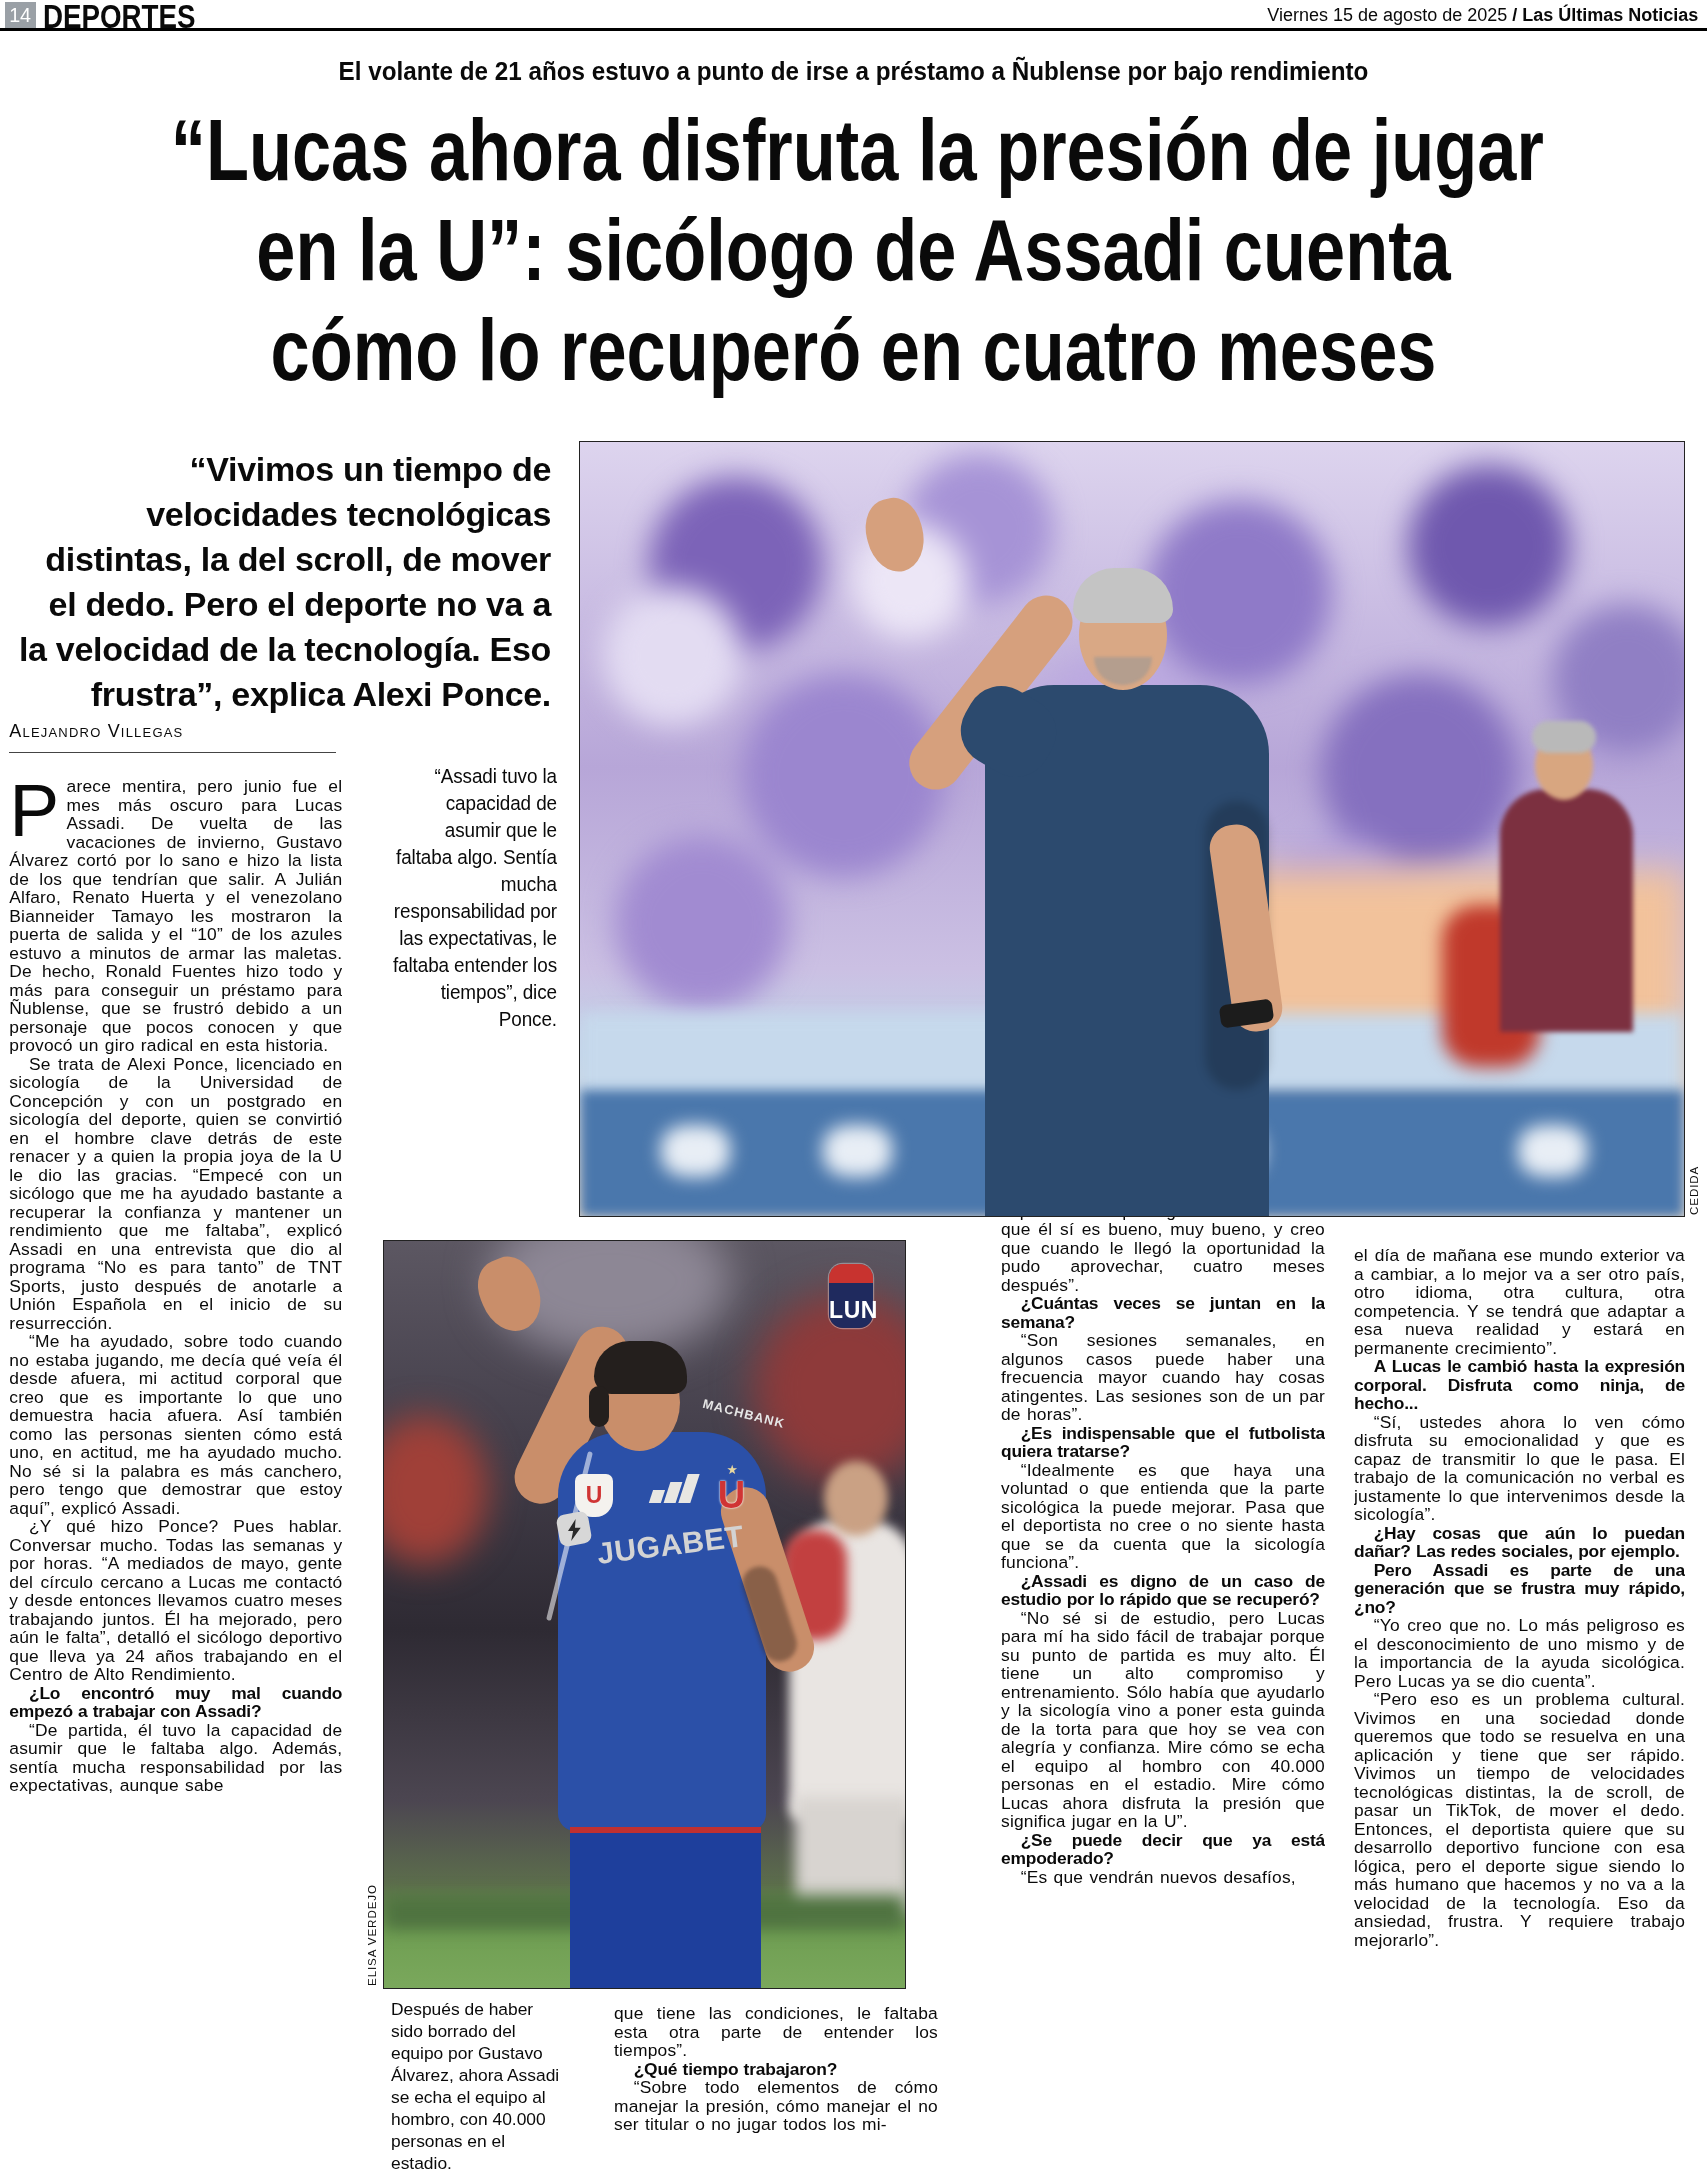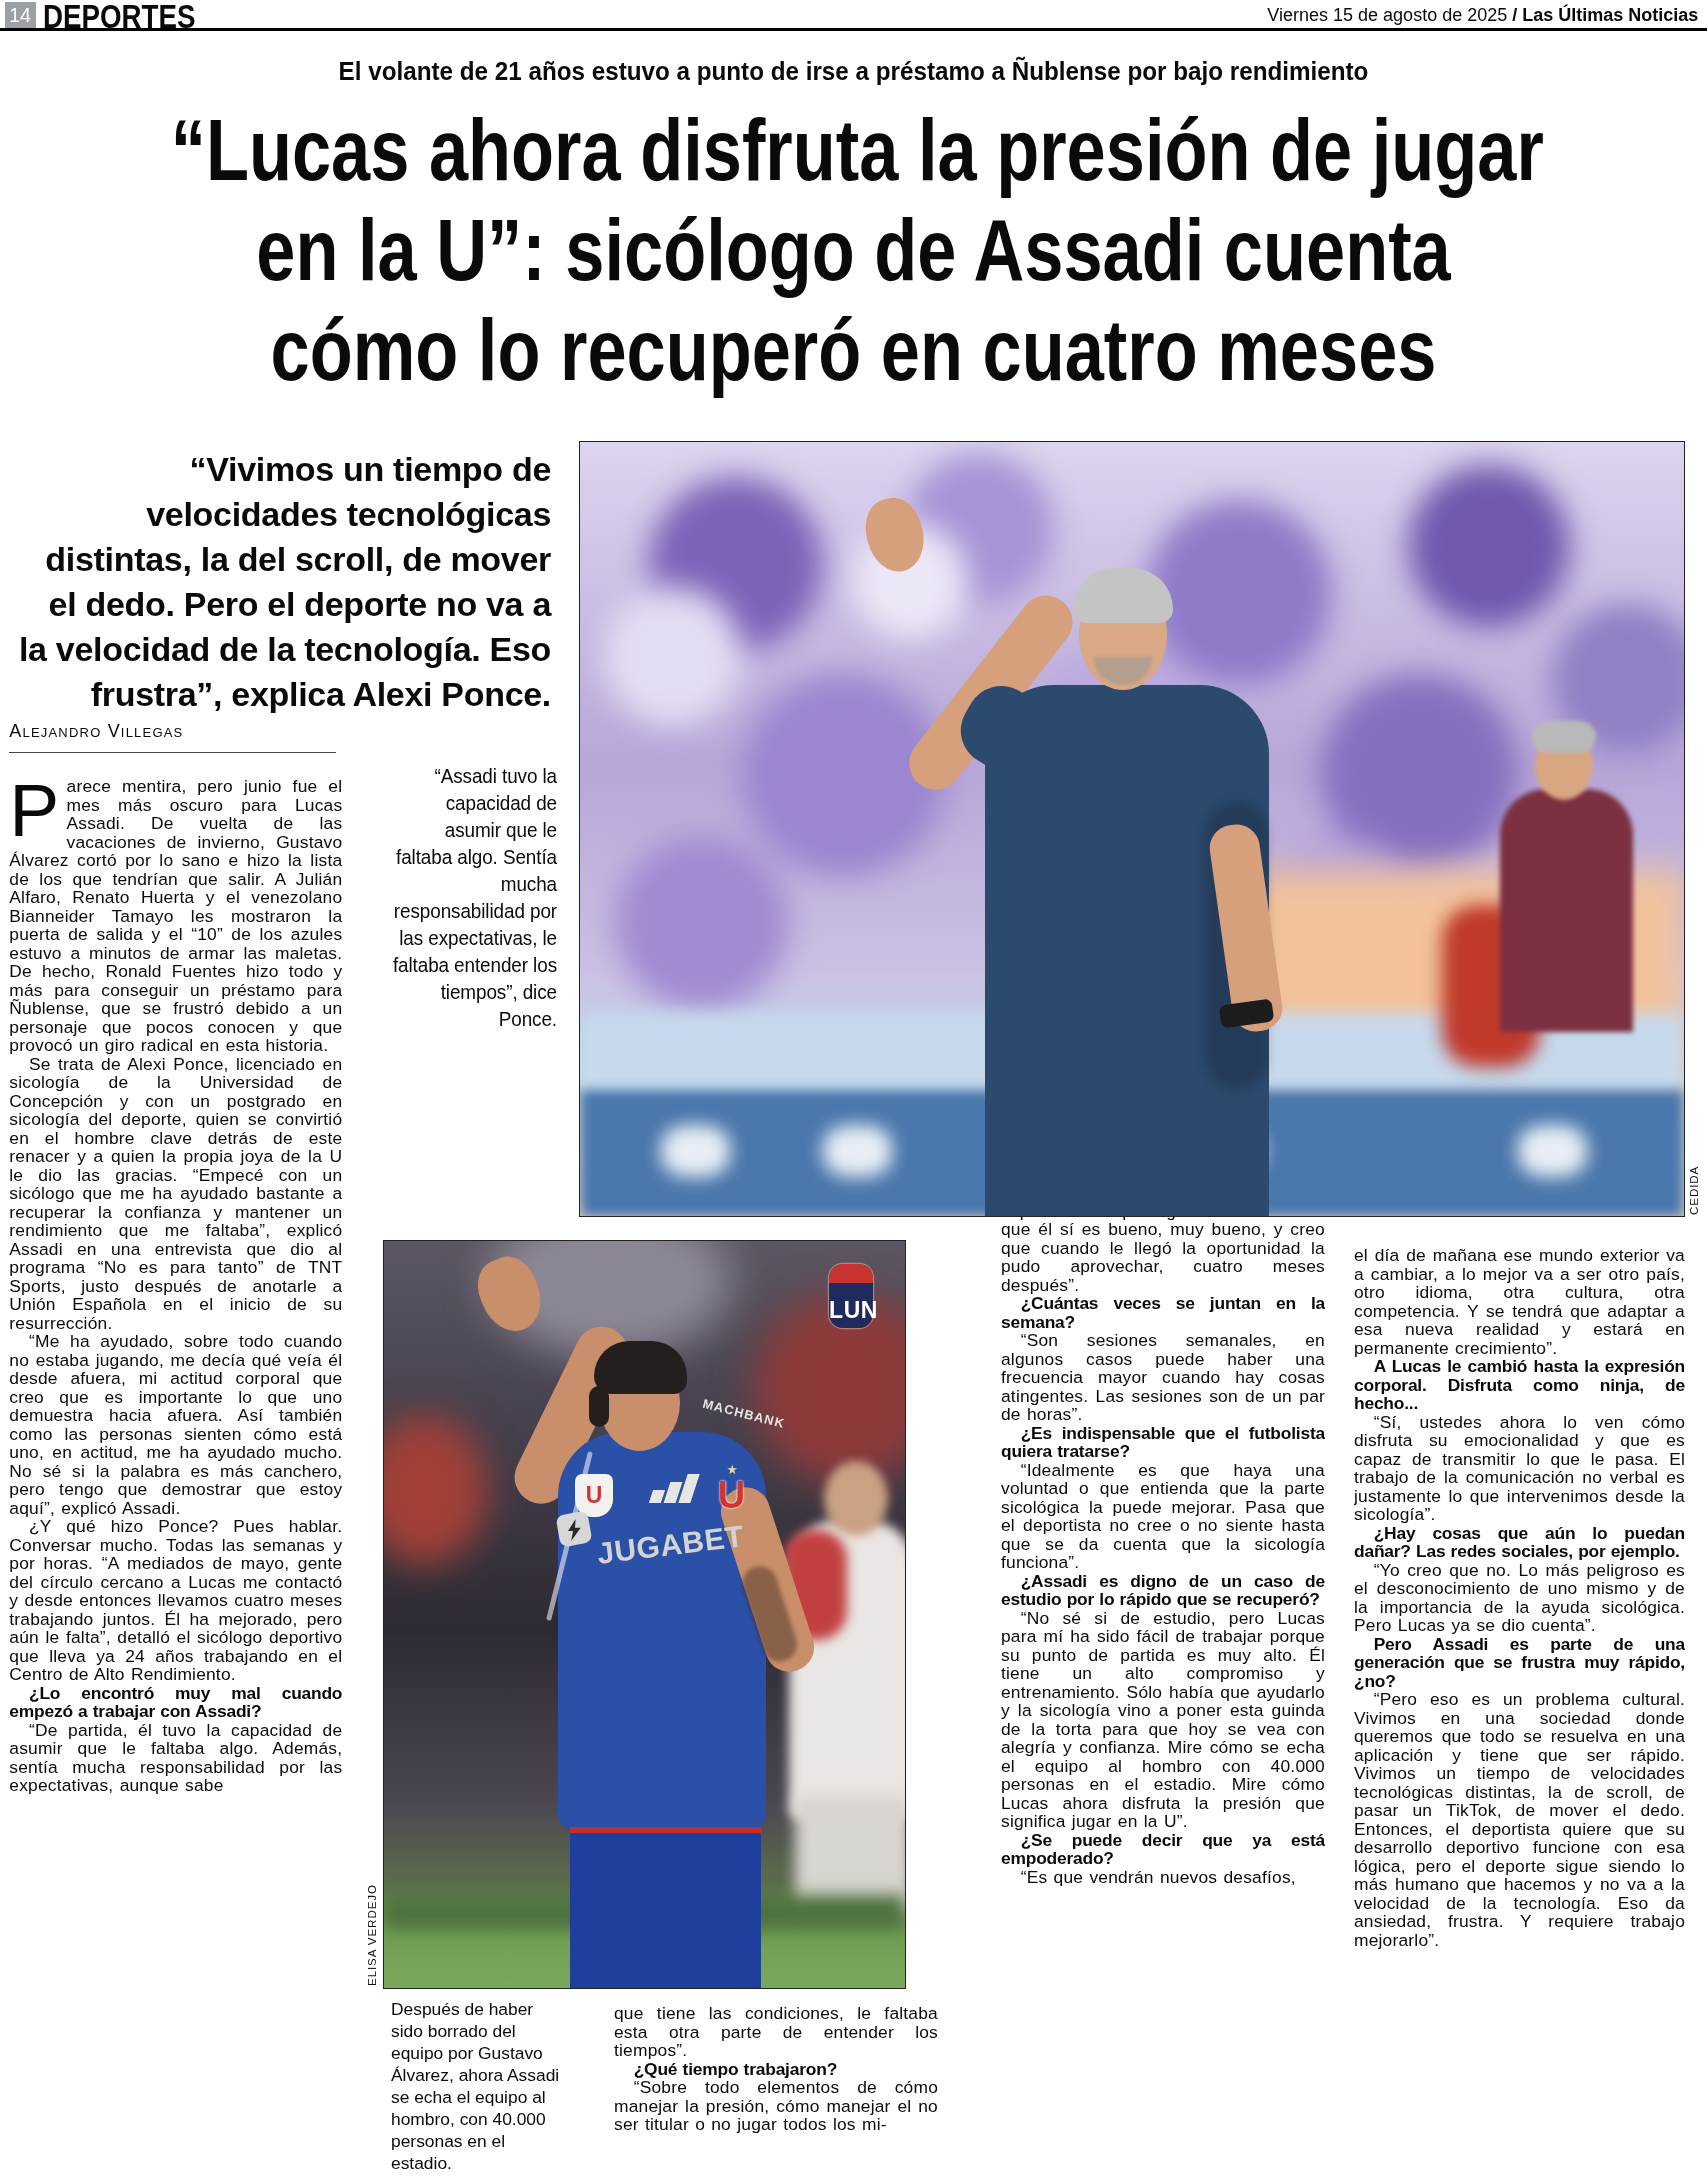--- a/index.html
+++ b/index.html
@@ -161,22 +161,22 @@
     <p class="para question">¿Assadi es digno de un caso de estudio por lo rápido que se recuperó?</p>
     <p class="para body">“No sé si de estudio, pero Lucas para mí ha sido fácil de trabajar porque su punto de partida es muy alto. Él tiene un alto compromiso y entrenamiento. Sólo había que ayudarlo y la sicología vino a poner esta guinda de la torta para que hoy se vea con alegría y confianza. Mire cómo se echa el equipo al hombro con 40.000 personas en el estadio. Mire cómo Lucas ahora disfruta la presión que significa jugar en la U”.</p>
     <p class="para question">¿Se puede decir que ya está empoderado?</p>
     <p class="para body">“Es que vendrán nuevos desafíos,</p>
   </div>
 <div class="col col5">
     <p class="para body cont">el día de mañana ese mundo exterior va a cambiar, a lo mejor va a ser otro país, otro idioma, otra cultura, otra competencia. Y se tendrá que adaptar a esa nueva realidad y estará en permanente crecimiento”.</p>
     <p class="para question">A Lucas le cambió hasta la expresión corporal. Disfruta como ninja, de hecho...</p>
     <p class="para body">“Sí, ustedes ahora lo ven cómo disfruta su emocionalidad y que es capaz de transmitir lo que le pasa. El trabajo de la comunicación no verbal es justamente lo que intervenimos desde la sicología”.</p>
     <p class="para question">¿Hay cosas que aún lo puedan dañar? Las redes sociales, por ejemplo.</p>
+    <p class="para question">Pero Assadi es parte de una generación que se frustra muy rápido, ¿no?</p>
     <p class="para body">“Yo creo que no. Lo más peligroso es el desconocimiento de uno mismo y de la importancia de la ayuda sicológica. Pero Lucas ya se dio cuenta”.</p>
-    <p class="para question">Pero Assadi es parte de una generación que se frustra muy rápido, ¿no?</p>
     <p class="para body">“Pero eso es un problema cultural. Vivimos en una sociedad donde queremos que todo se resuelva en una aplicación y tiene que ser rápido. Vivimos un tiempo de velocidades tecnológicas distintas, la de scroll, de pasar un TikTok, de mover el dedo. Entonces, el deportista quiere que su desarrollo deportivo funcione con esa lógica, pero el deporte sigue siendo lo más humano que hacemos y no va a la velocidad de la tecnología. Eso da ansiedad, frustra. Y requiere trabajo mejorarlo”.</p>
   </div>
 
 <div class="photo photo-top">
   <div class="blobs">
     <div class="blob" style="left:69px;top:35px;width:174px;height:174px;background:#7c63b8;"></div>
     <div class="blob" style="left:324px;top:11.6px;width:150px;height:150px;background:#a693d6;"></div>
     <div class="blob" style="left:567px;top:58px;width:185px;height:185px;background:#8f7ac8;"></div>
     <div class="blob" style="left:828px;top:23px;width:162px;height:162px;background:#6f58ae;"></div>
     <div class="blob" style="left:162px;top:232px;width:203px;height:203px;background:#9b86cf;"></div>

